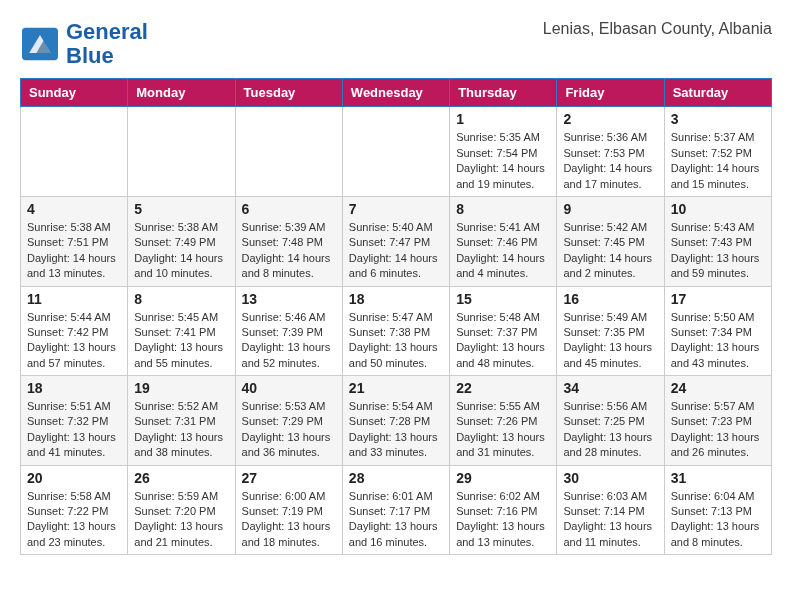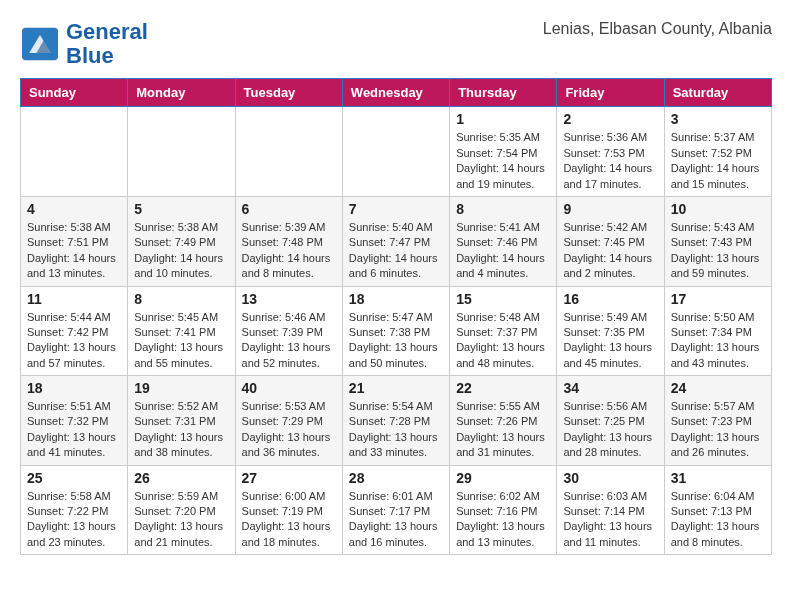--- a/index.html
+++ b/index.html
@@ -219,21 +219,21 @@
           <div class="day-num">34</div>
           <div class="day-info">Sunrise: 5:56 AM<br>Sunset: 7:25 PM<br>Daylight: 13 hours<br>and 28 minutes.</div>
         </td>
         <td>
           <div class="day-num">24</div>
           <div class="day-info">Sunrise: 5:57 AM<br>Sunset: 7:23 PM<br>Daylight: 13 hours<br>and 26 minutes.</div>
         </td>
       </tr>
       <tr>
         <td>
-          <div class="day-num">25</div>
+          <div class="day-num">20</div>
           <div class="day-info">Sunrise: 5:58 AM<br>Sunset: 7:22 PM<br>Daylight: 13 hours<br>and 23 minutes.</div>
         </td>
         <td>
           <div class="day-num">26</div>
           <div class="day-info">Sunrise: 5:59 AM<br>Sunset: 7:20 PM<br>Daylight: 13 hours<br>and 21 minutes.</div>
         </td>
         <td>
           <div class="day-num">27</div>
           <div class="day-info">Sunrise: 6:00 AM<br>Sunset: 7:19 PM<br>Daylight: 13 hours<br>and 18 minutes.</div>
         </td>

